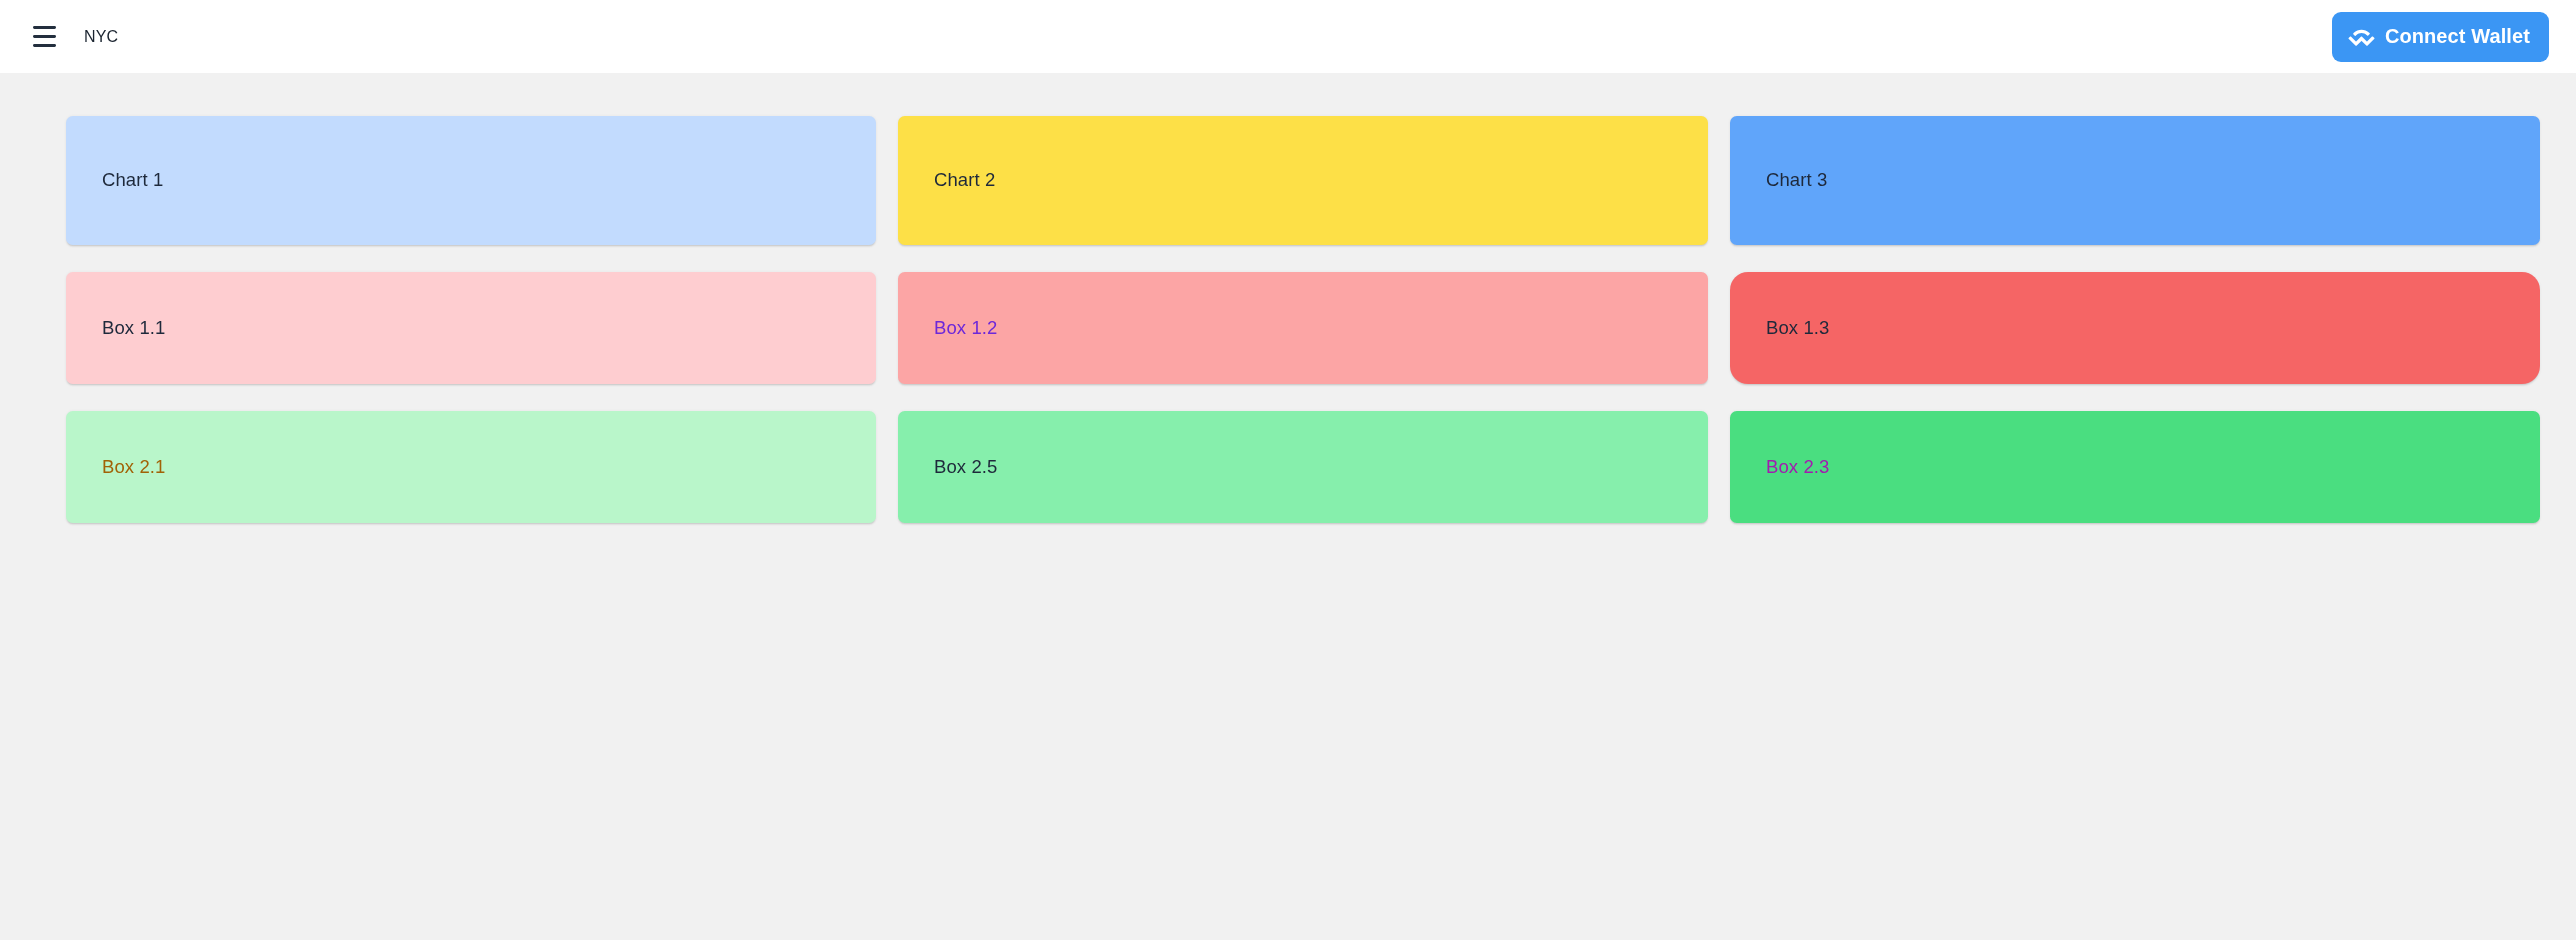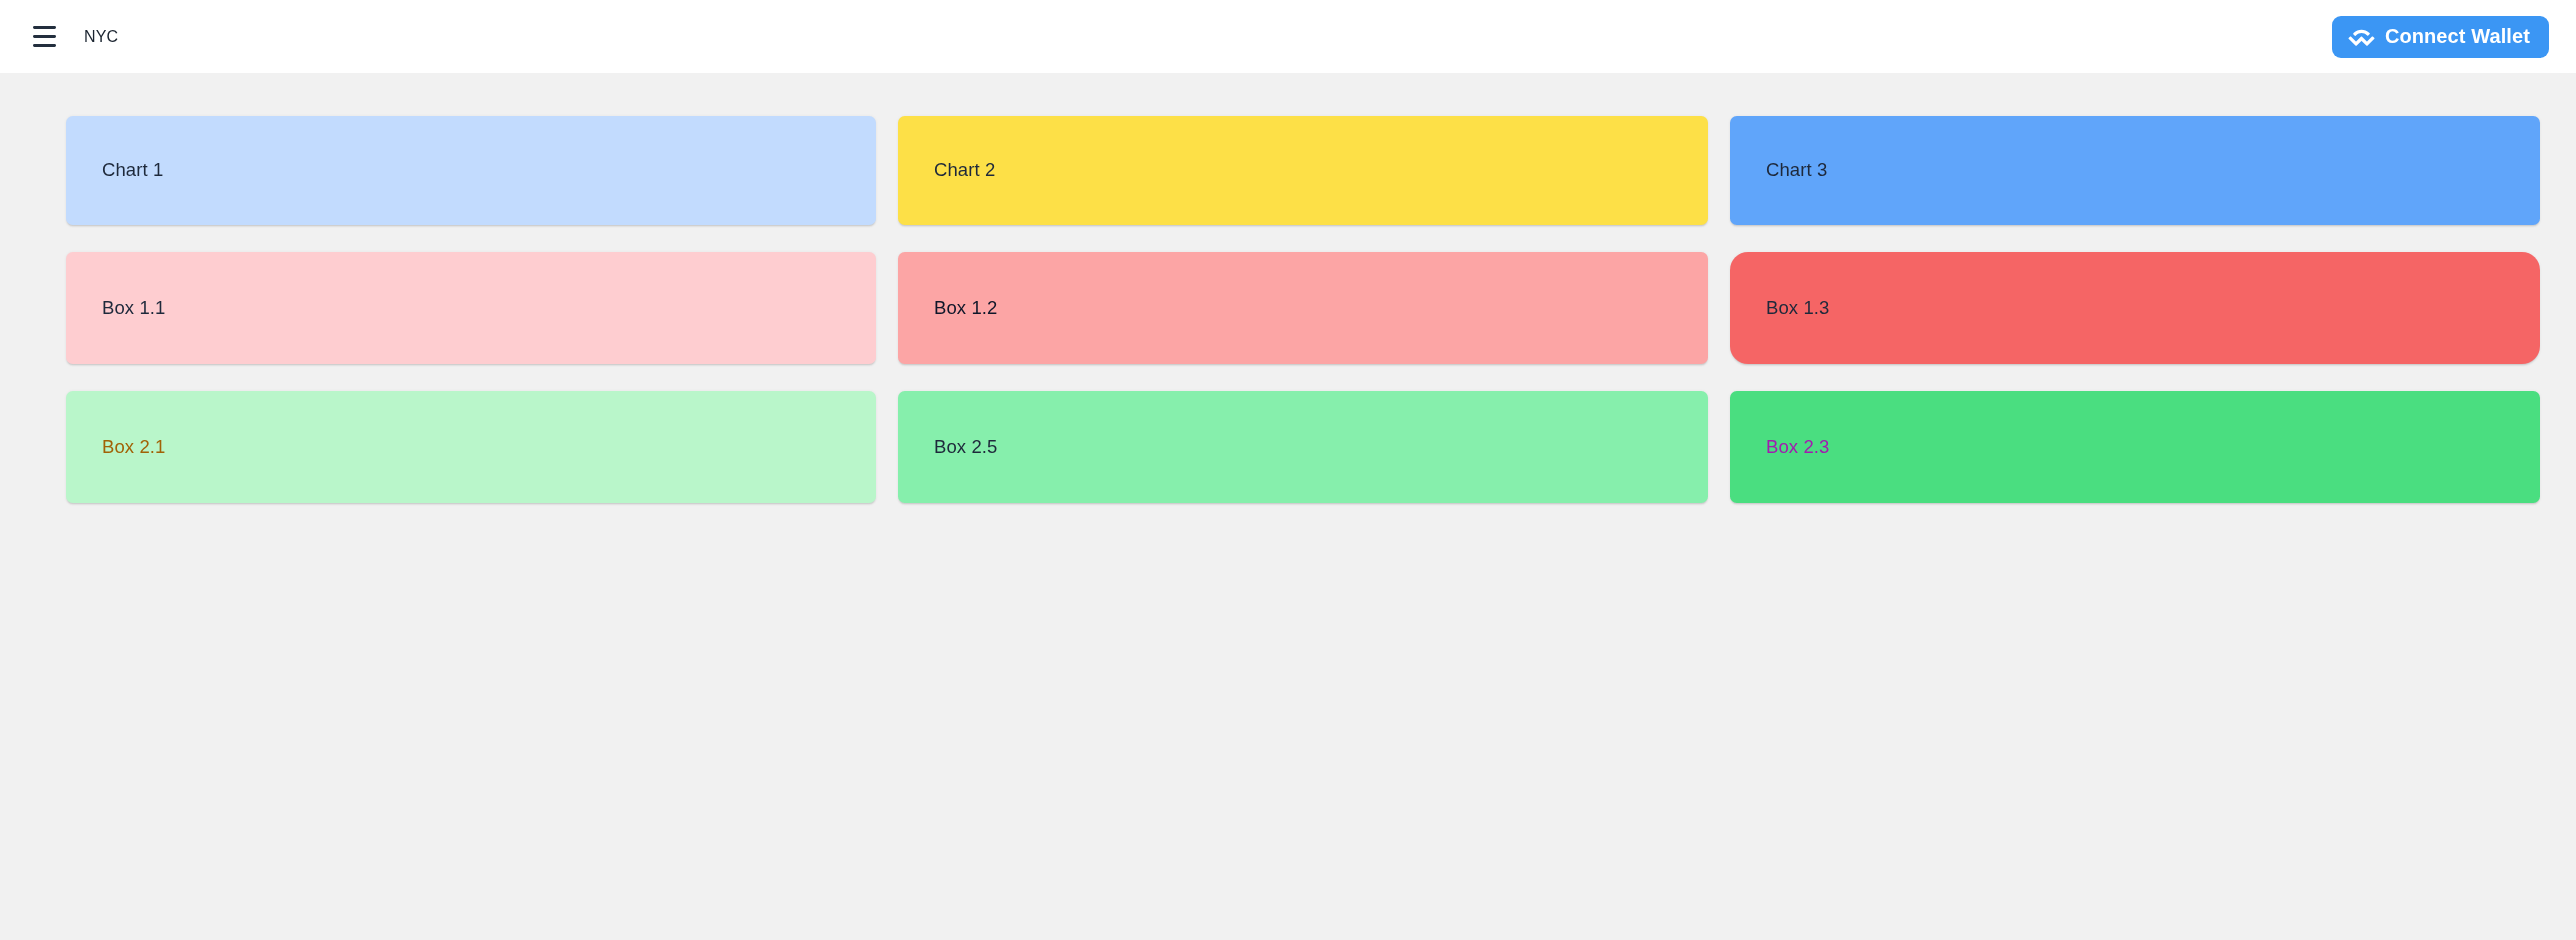--- a/index.html
+++ b/index.html
@@ -61,21 +61,21 @@
     line-height: 1;
     white-space: nowrap;
   }
 
   .appbar-spacer { flex: 1 1 auto; }
 
   .connect-wallet-button {
     display: inline-flex;
     align-items: center;
     gap: 9.6px;
-    height: 42px;
+    height: 50px;
     padding: 0 19px 0 16.4px;
     border: none;
     border-radius: 9px;
     background: #3b96f4;
     color: #ffffff;
     font-family: "Liberation Sans", sans-serif;
     font-size: 20px;
     font-weight: 700;
     letter-spacing: 0.1px;
     cursor: pointer;
@@ -118,21 +118,21 @@
   }
 
   .card-label {
     font-size: 18.5px;
     font-weight: 400;
     color: #1e293b;
     line-height: 1;
     letter-spacing: 0.1px;
   }
 
-  .card-row-charts .card { height: 109px; }
+  .card-row-charts .card { height: 129px; }
 </style>
 </head>
 <body style="background: rgb(241, 241, 241);">
 
 <header class="appbar" style="background: rgb(255, 255, 255);">
 
   <button class="menu-button">
     <span class="menu-bar"></span>
     <span class="menu-bar"></span>
     <span class="menu-bar"></span>
@@ -163,21 +163,21 @@
     <div class="card" style="background: rgb(96, 165, 250);">
       <span class="card-label" style="color: rgb(30, 41, 59);">Chart 3</span>
     </div>
   </div>
 
   <div class="card-row">
     <div class="card" style="background: rgb(254, 205, 208);">
       <span class="card-label" style="color: rgb(30, 41, 59);">Box 1.1</span>
     </div>
     <div class="card" style="background: rgb(252, 165, 165);">
-      <span class="card-label" style="color: #0f172a;">Box 1.2</span>
+      <span class="card-label" style="color: #6d28d9;">Box 1.2</span>
     </div>
     <div class="card" style="background: rgb(245, 101, 101); border-radius: 18px;">
       <span class="card-label" style="color: rgb(30, 41, 59);">Box 1.3</span>
     </div>
   </div>
 
   <div class="card-row">
     <div class="card" style="background: rgb(185, 246, 202);">
       <span class="card-label" style="color: #a16207;">Box 2.1</span>
     </div>

